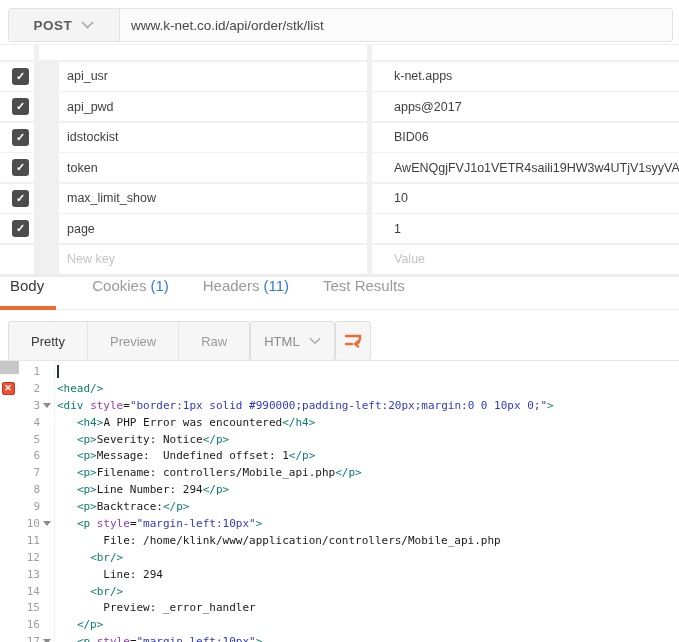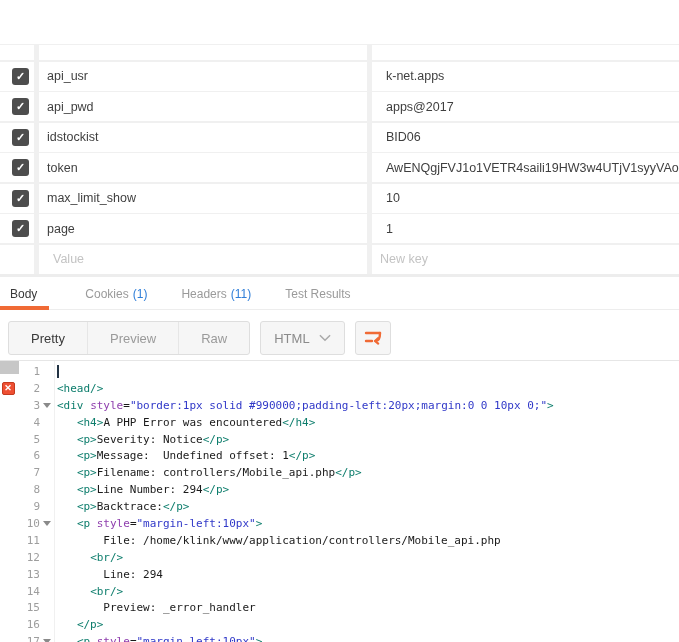--- a/index.html
+++ b/index.html
@@ -18,43 +18,43 @@
     font-size:13.5px; color:#474747; white-space:nowrap; overflow:hidden; }
   .chev svg { display:block; }
 
   
   .params { position:absolute; left:0; top:44px; width:679px;
     background:#f0f0f0; padding-top:1px;
     display:grid; grid-template-columns:34px 328px 1fr; gap:1.5px 5px; }
   .cell { background:#fff; height:29px; display:flex; align-items:center;
     font-size:12.5px; color:#3f3f3f; }
   .cell.partial { height:15px; }
-  .cell.key { padding-left:8px; }
-  .cell.val { padding-left:14px; white-space:nowrap; overflow:hidden; }
+  .cell.key { padding-left:8px;margin-left:20px; }
+  .cell.val { padding-left:22px; white-space:nowrap; overflow:hidden; }
   .cell.ph { color:#c3c3c3; }
   .cb-cell { justify-content:flex-end; padding-right:5px; }
   .checkbox { width:17px; height:17px; background:#4d4d4d; border-radius:3px;
     display:flex; align-items:center; justify-content:center; cursor:pointer; }
   .checkbox span { color:#fff; font-size:11px; font-weight:bold; line-height:1; }
   .tbl-bottom { position:absolute; left:0; top:274px; width:679px; height:3px; background:#ededed; }
 
   
   .tabs { position:absolute; left:0; top:277px; width:679px; height:33px;
     display:flex; align-items:center; border-bottom:1px solid #ededed; background:#fff; }
-  .tab { font-size:12px; color:#9a9a9a; padding:8px 10px; height:100%;
-    display:flex; align-items:flex-end; gap:4px; cursor:pointer; position:relative; }
+  .tab { font-size:15px; color:#9a9a9a; padding:0 10px; height:100%;
+    display:flex; align-items:flex-start; gap:4px; cursor:pointer; position:relative; }
   .tab:nth-child(2){ margin-left:14px; } .tab{ margin-right:14px; }
   .tab.active { color:#383838; }
   .tab .count { color:#2f7ed8; }
   .tab.active::after { content:""; position:absolute; left:-10px; right:-2px;
     bottom:-1px; height:4px; background:#f06a35; }
   .tab:first-child.active::after { left:-10px; }
 
   
-  .viewbar { position:absolute; left:8px; top:321px; height:34px; display:flex; gap:10px; }
+  .viewbar { position:absolute; left:8px; top:321px; height:40px; display:flex; }
   .seg-group { display:flex; border:1px solid #dedede; border-radius:3px;
     background:#f6f6f6; overflow:hidden; }
   .seg { font-size:13px; color:#9a9a9a; padding:0 22px; display:flex;
     align-items:center; cursor:pointer; }
   .seg + .seg { border-left:1px solid #e6e6e6; }
   .seg.active { color:#3a3a3a; }
   .btn { border:1px solid #dedede; border-radius:3px; background:#f6f6f6;
     display:flex; align-items:center; justify-content:center; gap:9px;
     padding:0 13px; cursor:pointer; font-size:13px; color:#8b8b8b; }
   .btn.iconbtn { padding:0 6px; }
@@ -80,20 +80,31 @@
     border-radius:2px; color:#fff; font-size:9px; line-height:11px; text-align:center;
     font-weight:bold; font-family:"Liberation Sans",sans-serif; }
   .cursor { display:inline-block; width:1.5px; height:13px; background:#234;
     vertical-align:middle; }
 </style>
 </head>
 <body>
 
 <div class="app">
 
+  <div class="urlbar">
+    <div class="method">
+      <span class="m-label">POST</span>
+      <span class="chev">
+        <svg width="13" height="8" viewBox="0 0 13 8">
+            <polyline points="1,1 6.5,6.5 12,1" fill="none" stroke="#a9a9a9" stroke-width="1.6"></polyline>
+          </svg>
+      </span>
+    </div>
+    <div class="url">www.k-net.co.id/api/order/stk/list</div>
+  </div>
 
   <div class="params" id="params">
     <div class="cell partial cb-cell"></div>
     <div class="cell partial"></div>
     <div class="cell partial"></div>
   <div class="cell cb-cell">
         <div class="checkbox">
           <span>✓</span>
         </div>
       </div>
@@ -128,22 +139,22 @@
       <div class="cell key">max_limit_show</div>
       <div class="cell val">10</div>
       <div class="cell cb-cell">
         <div class="checkbox">
           <span>✓</span>
         </div>
       </div>
       <div class="cell key">page</div>
       <div class="cell val">1</div>
       <div class="cell cb-cell"></div>
+      <div class="cell key ph">New key</div>
       <div class="cell val ph">Value</div>
-      <div class="cell key ph">New key</div>
     </div>
   <div class="tbl-bottom"></div>
 
   <div class="tabs" id="tabs">
       <div class="tab active">
         <span>Body</span>
       </div>
       <div class="tab">
         <span>Cookies</span>
         <span class="count">(1)</span>

